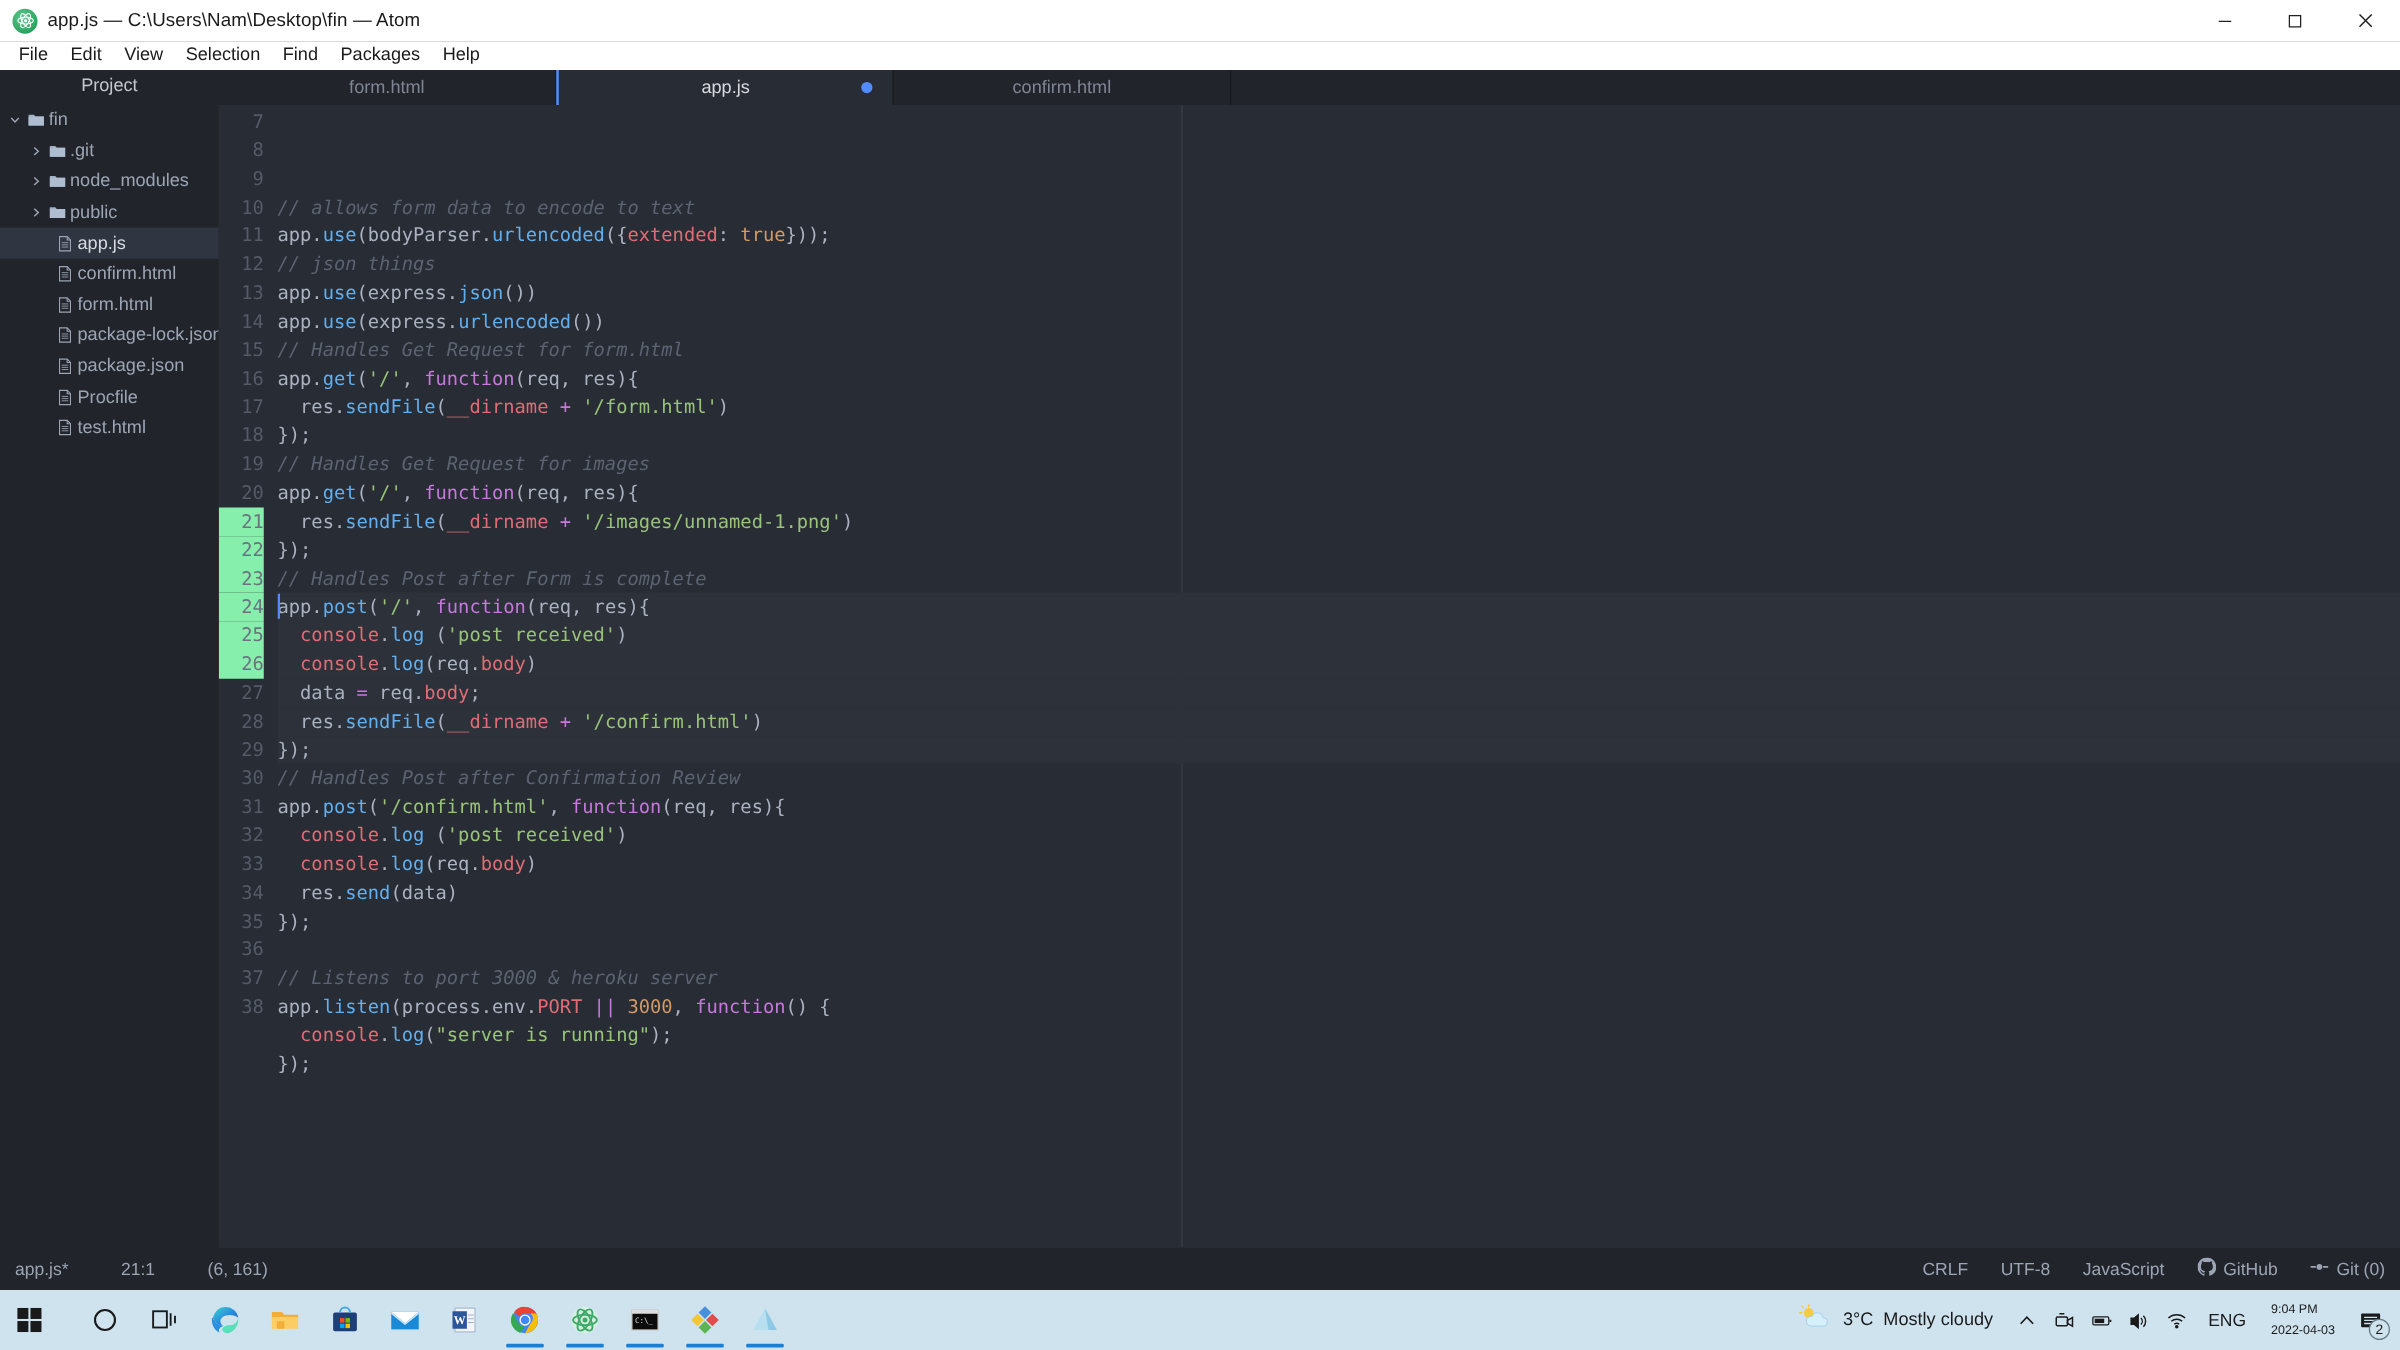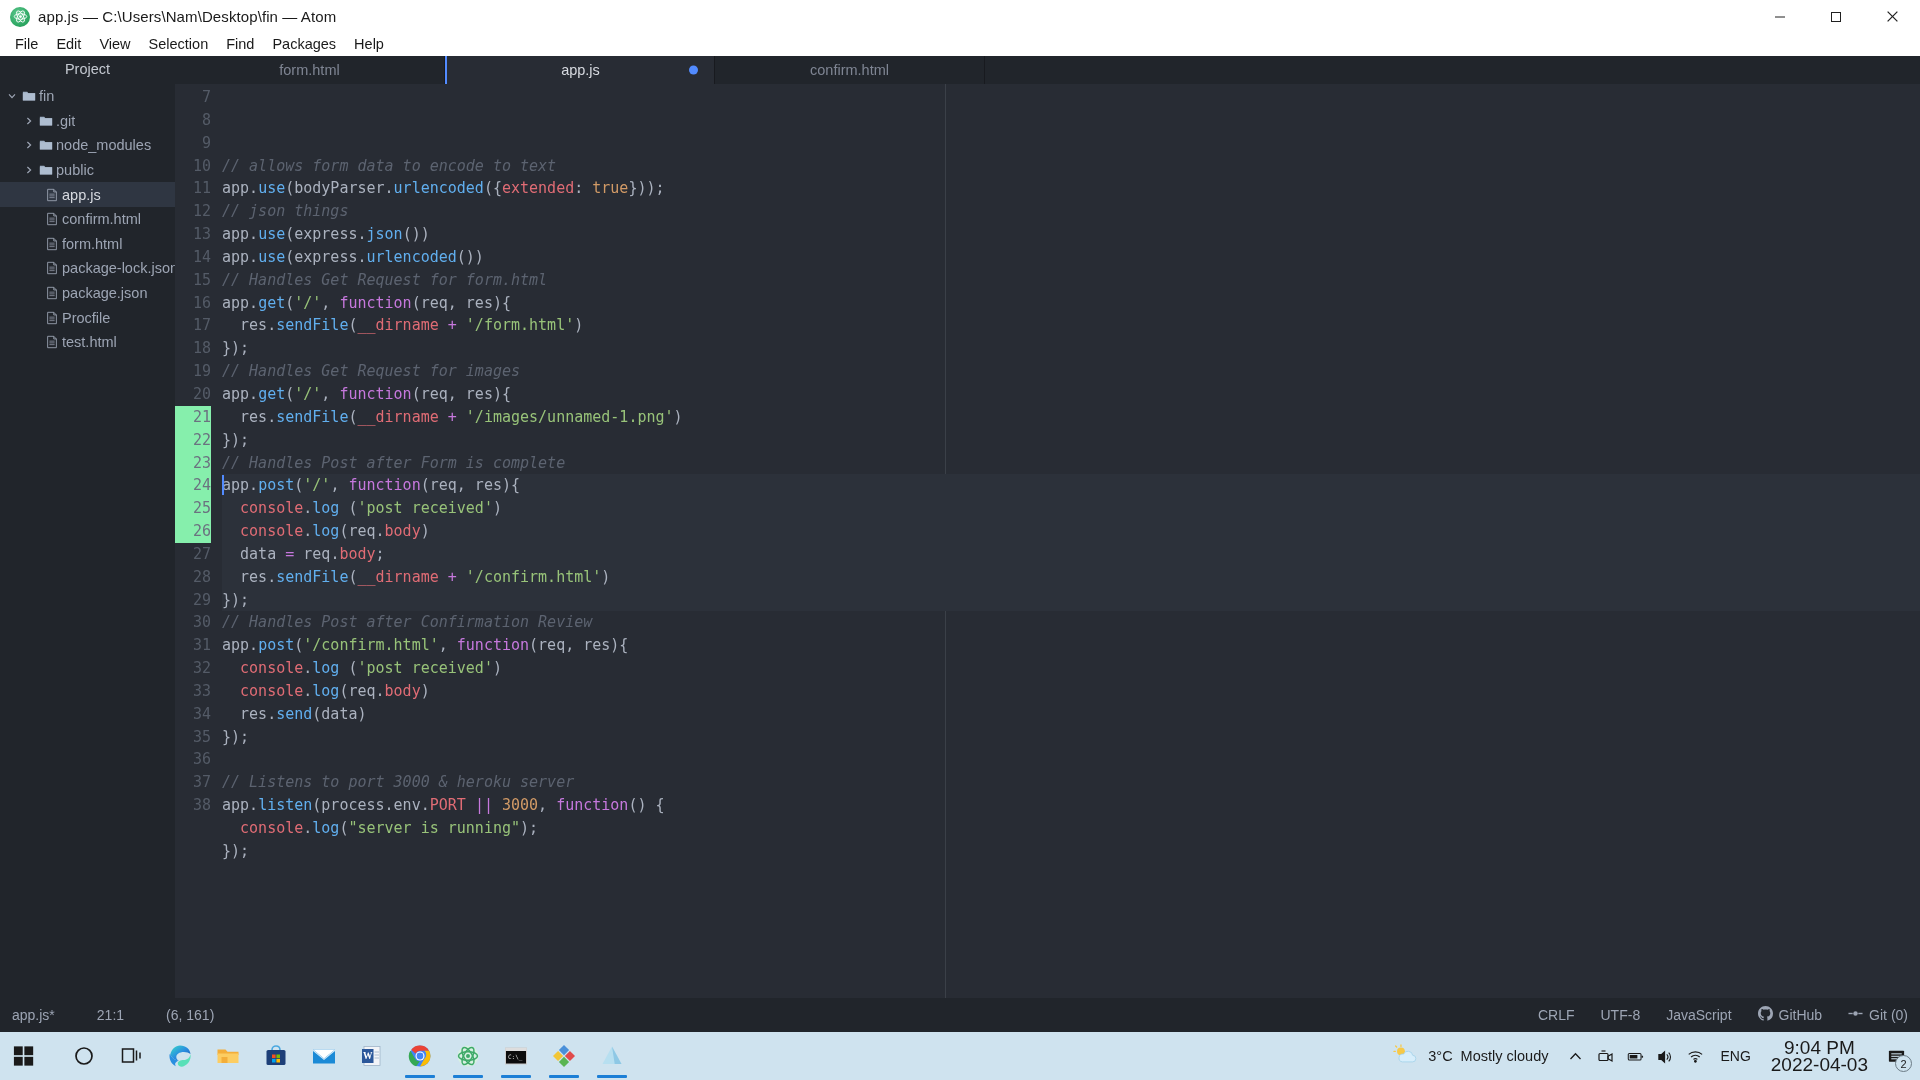--- a/index.html
+++ b/index.html
@@ -212,22 +212,22 @@
     padding: 0 12px; font-size: 14.5px; color: #1a1a1a;
     white-space: nowrap;
   }
   .tray-ico {
     width: 30px; height: 48px;
     display: flex; align-items: center; justify-content: center;
   }
   .tray-ico svg { width: 17px; height: 17px; }
   .tray-lang { font-size: 14px; color: #1a1a1a; padding: 0 10px; }
   .tray-clock {
-    display: flex; flex-direction: column; align-items: center; justify-content: center;
-    font-size: 19px; color: #1a1a1a; line-height: 17px;
+    display: flex; flex-direction: column; align-items: flex-start; justify-content: center;
+    font-size: 10px; color: #1a1a1a; line-height: 17px;
     padding: 0 10px; white-space: nowrap;
   }
   .tray-notif {
     width: 36px; height: 48px; position: relative;
     display: flex; align-items: center; justify-content: center;
   }
   .notif-badge {
     position: absolute; right: 2px; bottom: 8px;
     width: 17px; height: 17px; border-radius: 50%;
     background: #cfe3ef; border: 1px solid #6b7b85;

